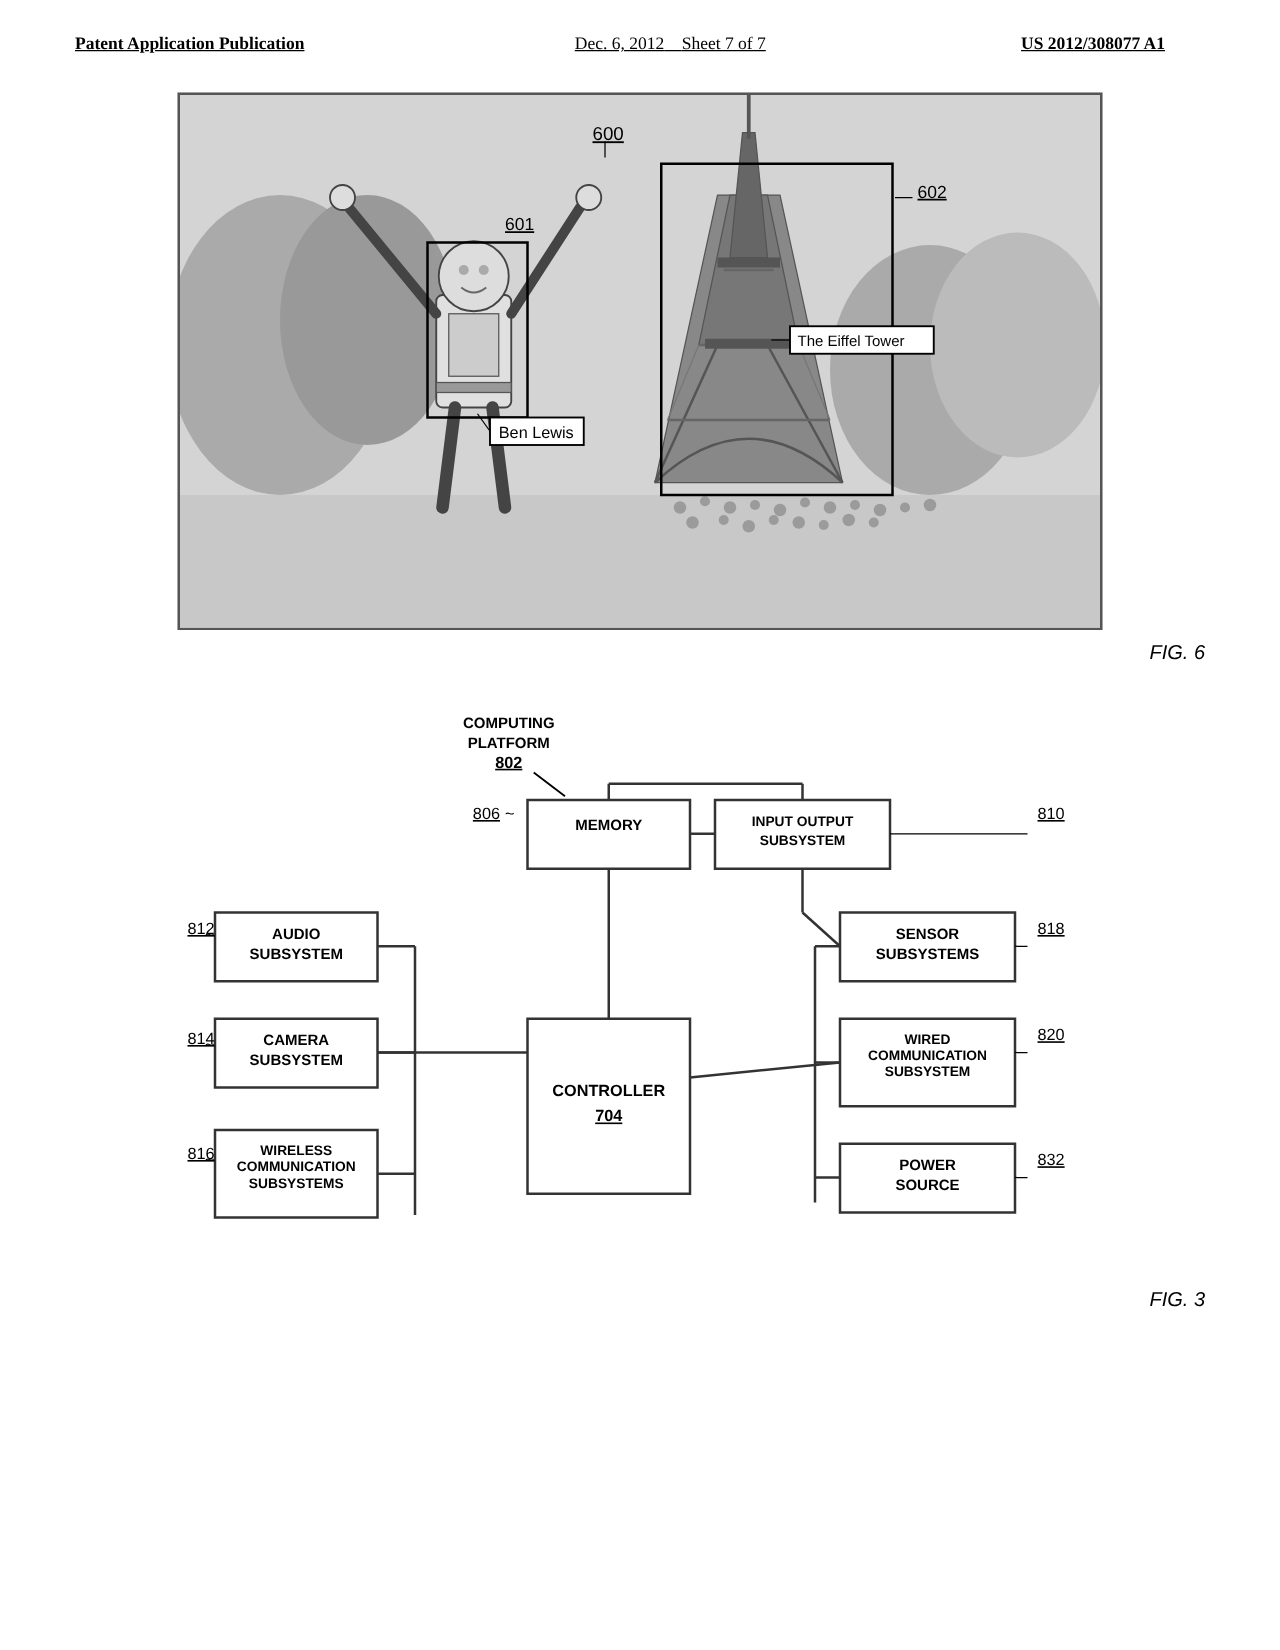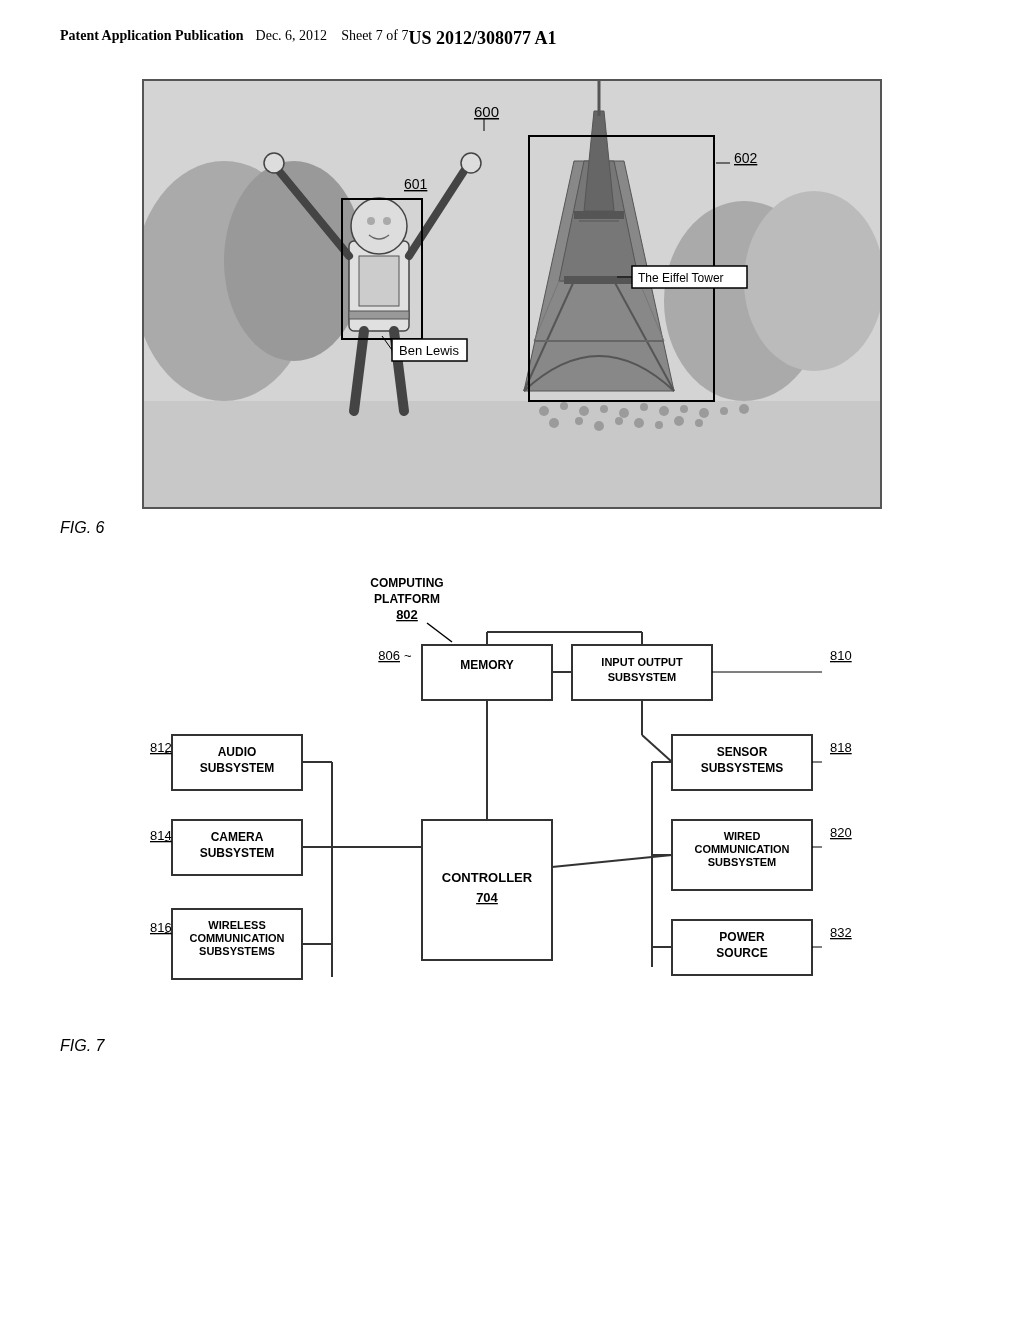--- a/index.html
+++ b/index.html
@@ -7,57 +7,58 @@
       width: 1024px;
       min-height: 1320px;
       background: #fff;
       font-family: 'Times New Roman', Times, serif;
       color: #000;
     }
 
     
     .header {
       display: flex;
-      justify-content: flex-start;
+      justify-content: space-between;
       align-items: flex-start;
       padding: 28px 92px 10px 60px;
       border-bottom: none;
+      text-decoration: underline;
     }
     .header-left {
       font-size: 14px;
       font-weight: bold;
     }
     .header-center {
       font-size: 14px;
       text-align: center;
       margin-left: 12px;
     }
     .header-right {
-      font-size: 18px;
+      font-size: 14px;
       font-weight: bold;
     }
 
     
     .main {
       padding: 20px 60px 20px 60px;
     }
 
     
     .fig6-container {
       border: 2px solid #555;
       width: 740px;
       margin: 0 auto 10px auto;
       position: relative;
       height: 430px;
       background: #e8e8e8;
       overflow: hidden;
     }
 
     .fig-caption {
-      text-align: left;
+      text-align: right;
       font-size: 16px;
       font-style: italic;
       margin: 8px 0 20px 0;
       font-family: Arial, sans-serif;
     }
 
     
     .fig8-area {
       position: relative;
       width: 740px;
@@ -274,15 +275,15 @@
       <line x1="510" y1="205" x2="530" y2="205" stroke="#333" stroke-width="2"></line>
       <line x1="510" y1="298" x2="530" y2="298" stroke="#333" stroke-width="2"></line>
       <line x1="510" y1="390" x2="530" y2="390" stroke="#333" stroke-width="2"></line>
 
       <line x1="345" y1="88" x2="345" y2="75" stroke="#333" stroke-width="2"></line>
       <line x1="345" y1="75" x2="500" y2="75" stroke="#333" stroke-width="2"></line>
       <line x1="500" y1="75" x2="500" y2="88" stroke="#333" stroke-width="2"></line>
     </svg>
   </div>
 
-  <div class="fig-caption" style="margin-top: -10px;">FIG. 7</div>
+  <div class="fig-caption" style="margin-top: -10px;">FIG. 3</div>
 
 </div>
 
 </body></html>

